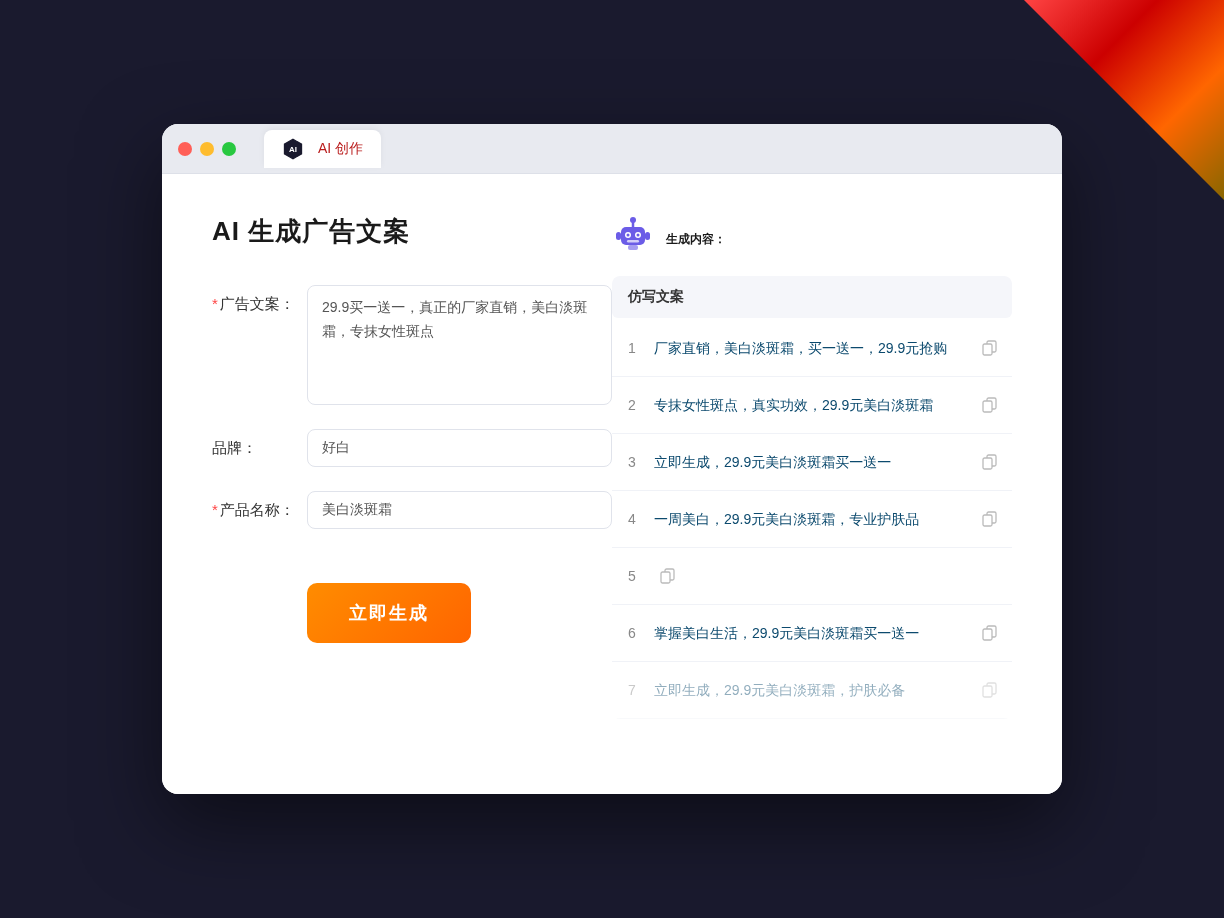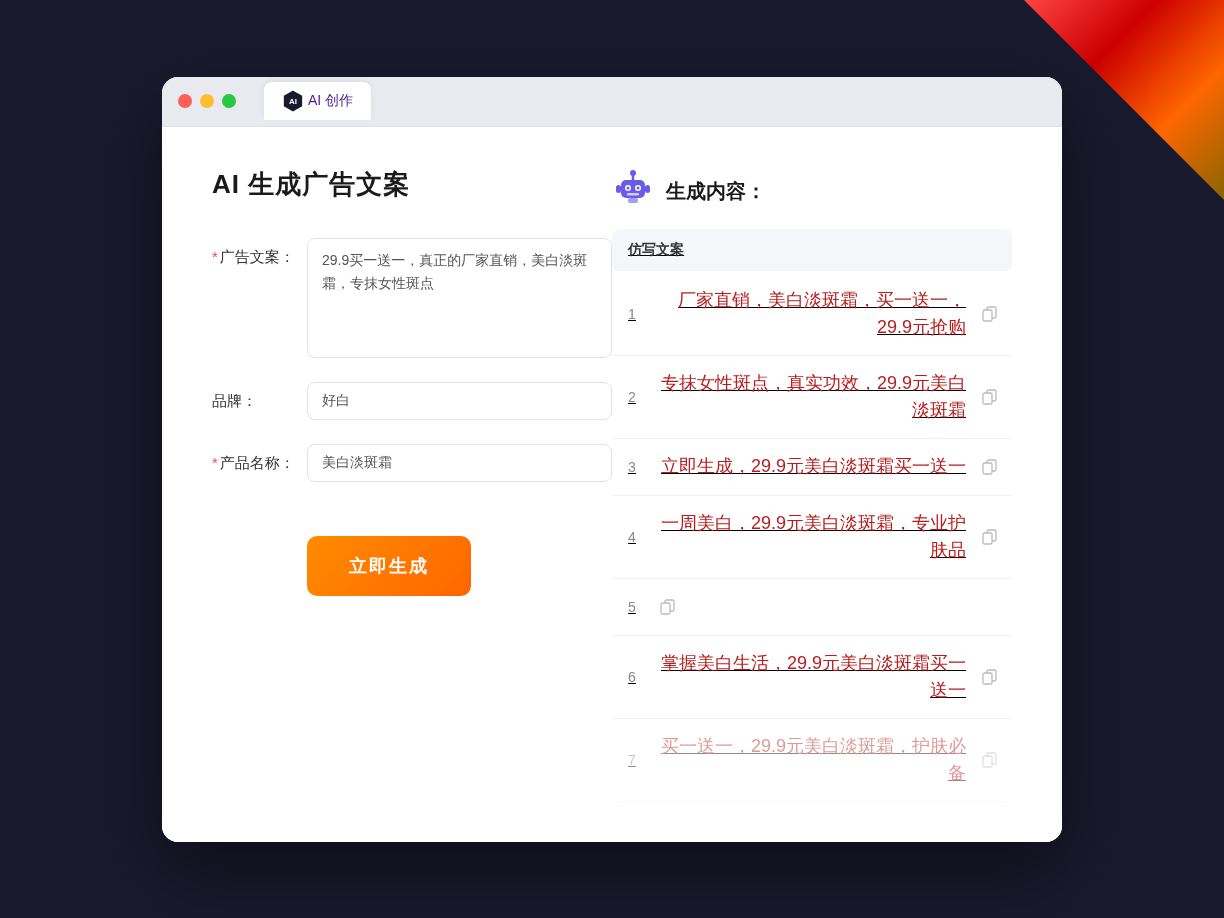--- a/index.html
+++ b/index.html
@@ -57,23 +57,23 @@
     .tl-red { background: #ff5f57; }
     .tl-yellow { background: #febc2e; }
     .tl-green { background: #28c840; }
 
     .browser-tab {
       background: #ffffff;
       border-radius: 8px 8px 0 0;
       padding: 8px 18px;
       display: flex;
       align-items: center;
-      gap: 4px;
-      font-size: 14px;
-      color: #4c1d95;
+      gap: 14px;
+      font-size: 14px;
+      color: #b91c1c;
       box-shadow: 0 -2px 6px rgba(0,0,0,0.05);
     }
 
     .tab-icon {
       width: 22px;
       height: 22px;
     }
 
     .browser-content {
       background: #ffffff;
@@ -158,31 +158,30 @@
       margin-bottom: 20px;
     }
 
     .robot-icon-wrapper {
       width: 42px;
       height: 42px;
       flex-shrink: 0;
     }
 
     .result-title {
-      font-size: 20px;
+      font-size: 12px;
       font-weight: 600;
       color: #1a1a1a;
       margin-top: 8px;
     }
 
     .result-table {
       width: 100%;
       border-radius: 8px;
       overflow: hidden;
-      text-decoration: underline;
     }
 
     .result-table-header {
       background: #f5f6fa;
       padding: 12px 16px;
       font-size: 14px;
       font-weight: 600;
       color: #333;
       border-radius: 6px;
       margin-bottom: 2px;
@@ -203,24 +202,23 @@
     .row-num {
       font-size: 14px;
       color: #888;
       min-width: 24px;
       text-align: center;
       flex-shrink: 0;
     }
 
     .row-text {
       flex: 1;
-      font-size: 18px;
-      color: #b91c1c;
+      font-size: 14px;
+      color: #0c4a6e;
       line-height: 1.5;
-      text-align: right;
     }
 
     .copy-icon-btn {
       width: 28px;
       height: 28px;
       flex-shrink: 0;
       cursor: pointer;
       display: flex;
       align-items: center;
       justify-content: center;
@@ -367,21 +365,21 @@
               <span class="row-text">掌握美白生活，29.9元美白淡斑霜买一送一</span>
               <div class="copy-icon-btn">
                 <svg width="16" height="16" viewBox="0 0 16 16" fill="none" xmlns="http://www.w3.org/2000/svg">
       <rect x="5" y="1" width="9" height="11" rx="1.5" stroke="currentColor" stroke-width="1.3"></rect>
       <rect x="1" y="4" width="9" height="11" rx="1.5" fill="white" stroke="currentColor" stroke-width="1.3"></rect>
     </svg>
               </div>
             </div>
             <div class="result-row">
               <span class="row-num">7</span>
-              <span class="row-text">买一送一，29.9元美白淡斑霜，护肤必备</span>
+              <span class="row-text">立即生成，29.9元美白淡斑霜，护肤必备</span>
               <div class="copy-icon-btn">
                 <svg width="16" height="16" viewBox="0 0 16 16" fill="none" xmlns="http://www.w3.org/2000/svg">
       <rect x="5" y="1" width="9" height="11" rx="1.5" stroke="currentColor" stroke-width="1.3"></rect>
       <rect x="1" y="4" width="9" height="11" rx="1.5" fill="white" stroke="currentColor" stroke-width="1.3"></rect>
     </svg>
               </div>
             </div>
           </div>
       </div>
     </div>

